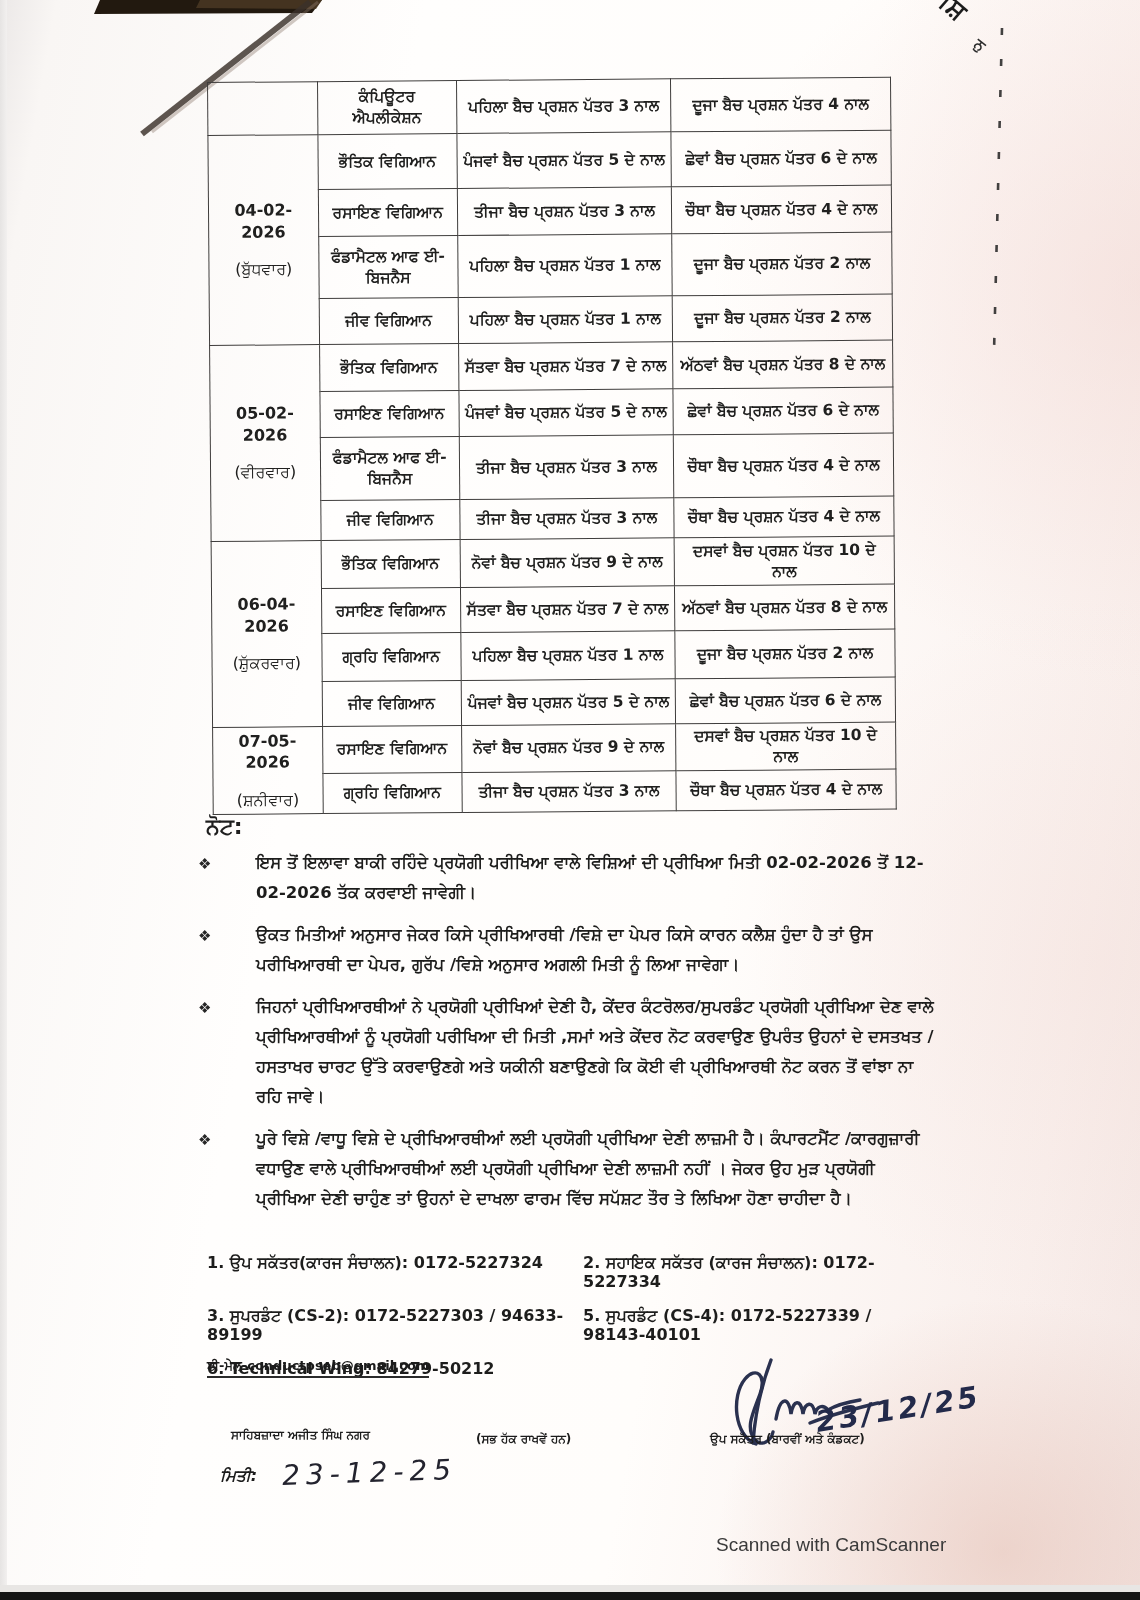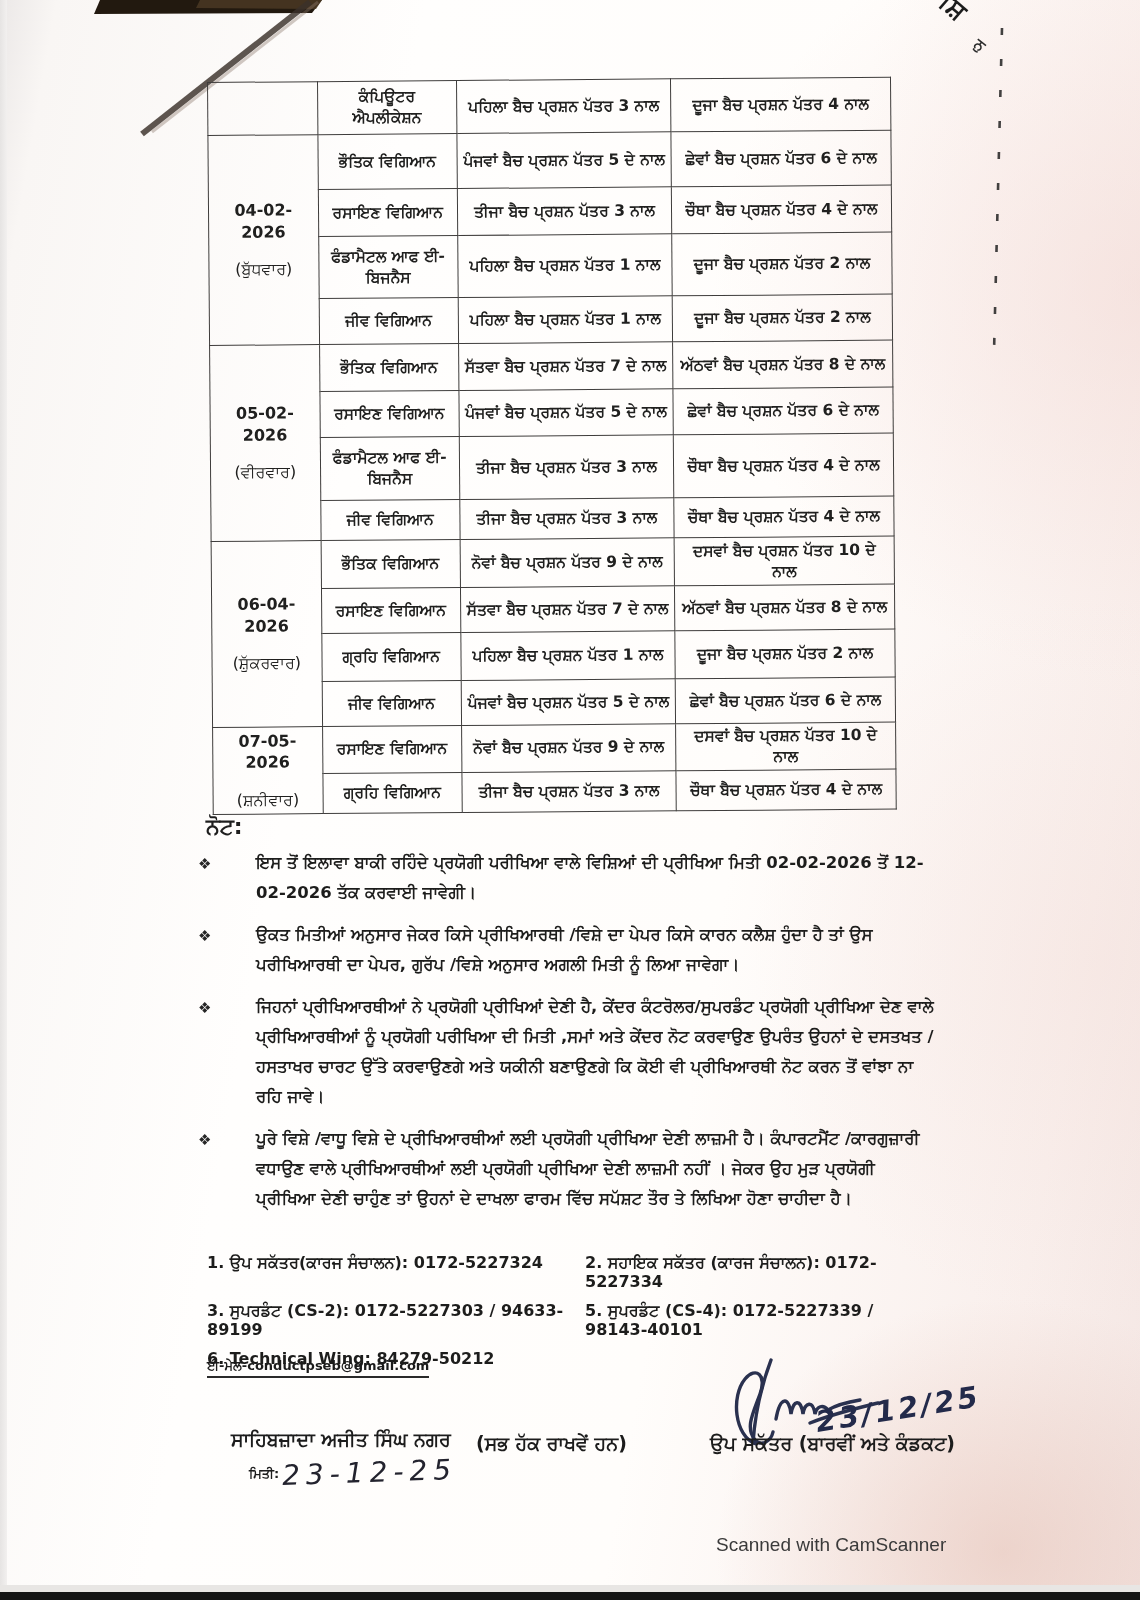--- a/index.html
+++ b/index.html
@@ -72,42 +72,42 @@
   #notes .bullet{
     flex:0 0 58px;font-size:15px;color:#262626;padding-top:3px;
   }
   #notes .note-text{flex:1;}
 
   
   #contacts{
     position:absolute;left:207px;top:1253px;width:700px;
     display:grid;grid-template-columns:368px auto;
     row-gap:15px;column-gap:8px;
-    font-size:16px;font-weight:600;color:#1d1d1c;gap:10px;
+    font-size:16px;font-weight:600;color:#1d1d1c;
   }
   #email-line{
     position:absolute;left:207px;top:1358px;
     font-size:13px;font-weight:600;color:#1b1b1b;
     border-bottom:2px solid #2a2a2a;padding-bottom:2px;
   }
 
   
   #signature-svg{position:absolute;left:726px;top:1356px;}
   #signature-date{
     position:absolute;left:815px;top:1392px;
     font-size:29px;font-style:italic;font-weight:600;
     color:#232a4a;transform:rotate(-9deg);letter-spacing:3px;
   }
 
   
-  .footer-txt{position:absolute;font-size:19px;font-weight:600;color:#1c1c1c;}
+  .footer-txt{position:absolute;font-size:12px;font-weight:600;color:#1c1c1c;}
   #footer-place{left:231px;top:1428px;}
   #footer-rights{left:476px;top:1432px;}
   #footer-desig{left:688px;top:1432px;margin-left:22px;}
-  #footer-date-label{left:249px;top:1466px;font-size:13px;}
+  #footer-date-label{left:220px;top:1466px;font-size:16px;font-style:italic;}
   #footer-date-value{
     left:282px;top:1456px;
     font-size:28px;font-style:italic;color:#23232e;
     letter-spacing:6px;transform:rotate(-2deg);font-weight:500;
   }
 
   
   #scanner-credit{
     position:absolute;left:716px;top:1534px;
     font-size:19px;color:#3a3a3a;font-weight:500;

